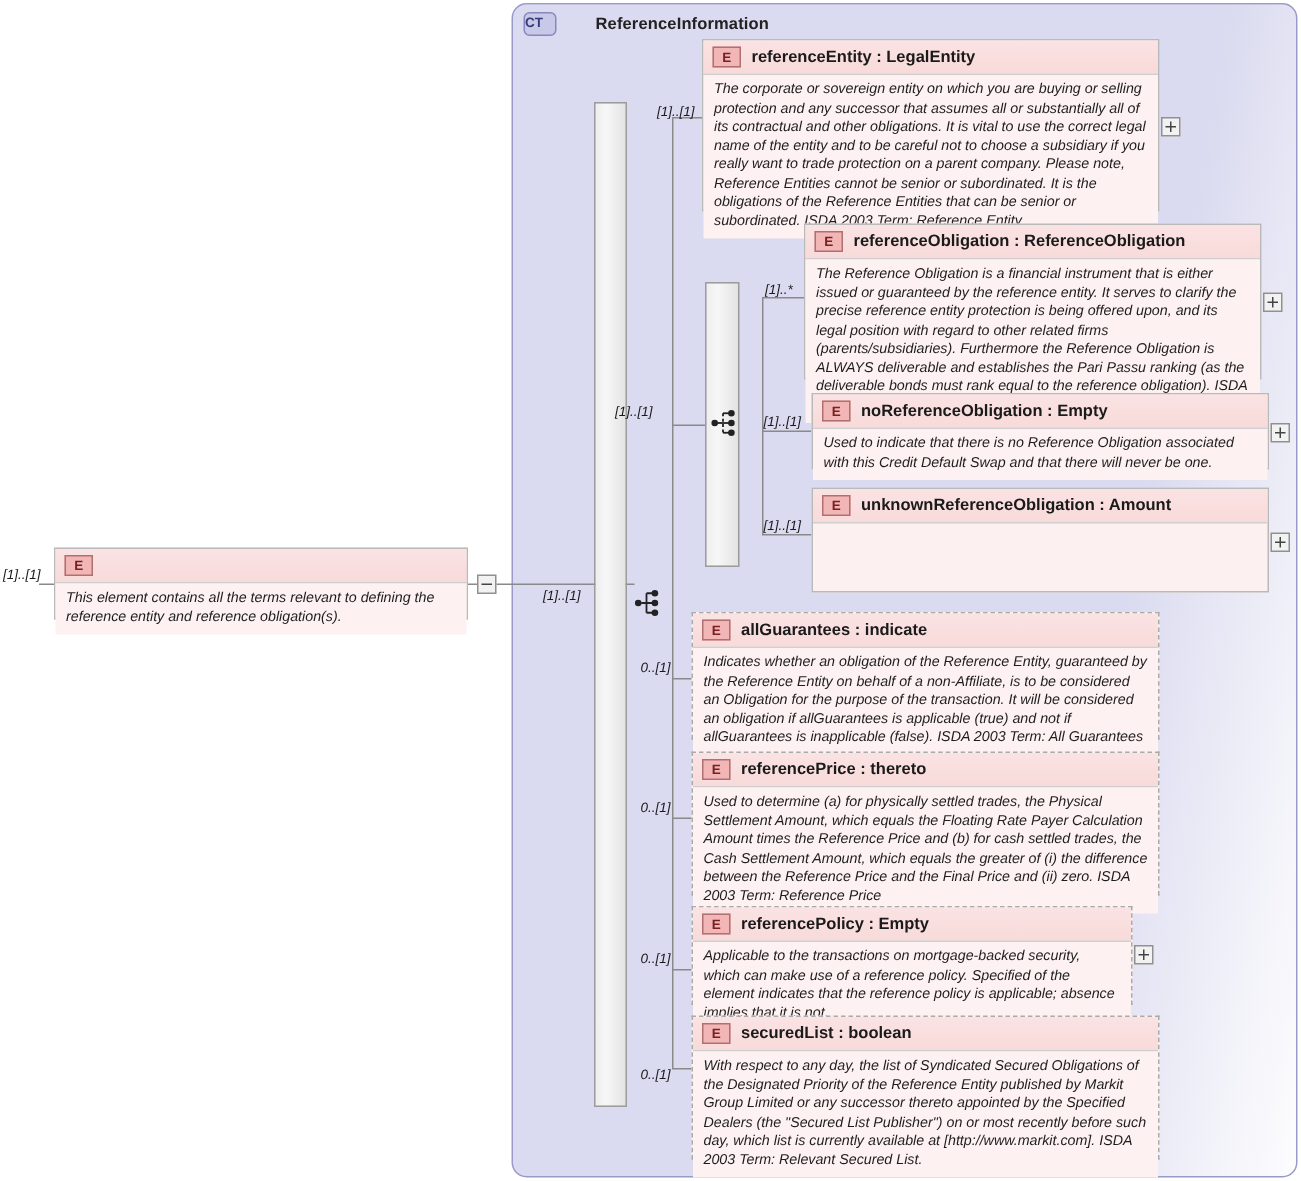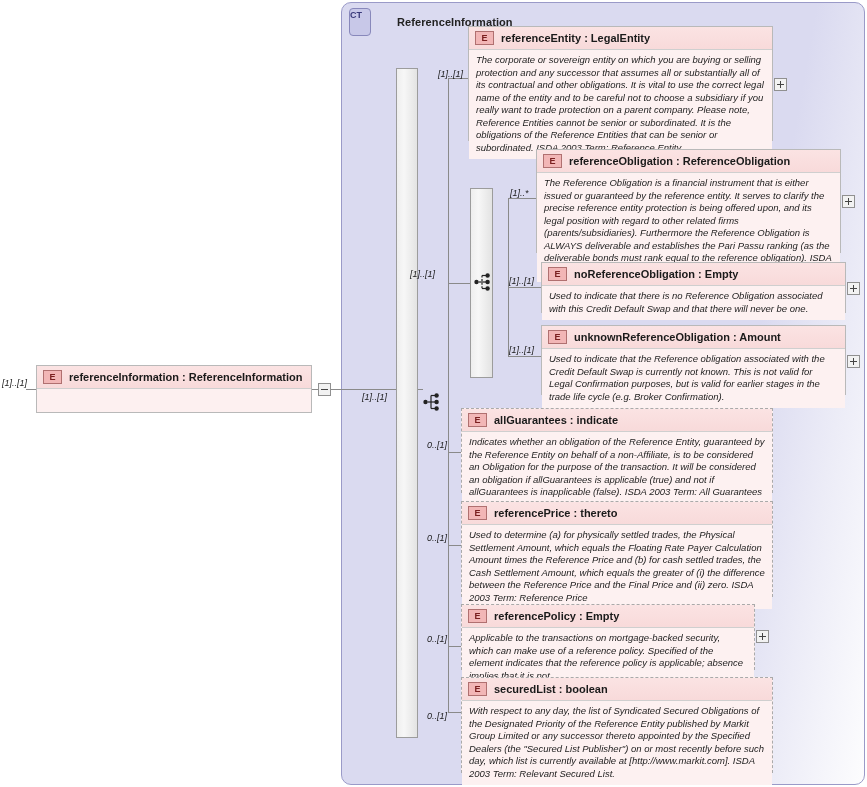--- a/index.html
+++ b/index.html
@@ -34,21 +34,21 @@
     position: absolute;
     left: 7px;
     top: 5px;
     display: flex;
     align-items: center;
     gap: 6px;
   }
   .ct-badge {
     display: inline-block;
     width: 22px;
-    height: 28px;
+    height: 16px;
     line-height: 13px;
     font-size: 9px;
     font-weight: bold;
     color: #3a3a7a;
     background: #c8c8e8;
     border: 1px solid #8888bb;
     border-radius: 4px;
     box-sizing: border-box;
   }
   .ct-title {
@@ -176,22 +176,22 @@
 <div class="ct-container">
   <div class="ct-header">
     <span class="ct-badge">CT</span>
     <span class="ct-title">ReferenceInformation</span>
   </div>
 </div>
 
 <div class="ebox" style="left:36px; top:365px; width:276px; height:48px;">
   <div class="ebox-head">
     <span class="e-badge">E</span>
-    <span class="e-name">referenceInformation : ReferenceInformation</span>
-  </div>
+  </div>
+  <div class="ebox-doc">This element contains all the terms relevant to defining the reference entity and reference obligation(s).</div>
 </div>
 
 <div class="card" style="left:2px; top:378px;">[1]..[1]</div>
 <div class="hline" style="left:26px; top:389px; width:10px;"></div>
 
 <div class="toggle" style="left:318px; top:383px;"></div>
 <div class="hline" style="left:312px; top:389px; width:6px;"></div>
 <div class="hline" style="left:331px; top:389px; width:92px;"></div>
 <div class="card" style="left:362px; top:392px;">[1]..[1]</div>
 
@@ -277,21 +277,20 @@
   </div>
   <div class="ebox-doc">Used to indicate that there is no Reference Obligation associated with this Credit Default Swap and that there will never be one.</div>
 </div>
 <div class="toggle plus" style="left:847px; top:282px;"></div>
 
 <div class="ebox" style="left:541px; top:325px; width:305px; height:70px;">
   <div class="ebox-head">
     <span class="e-badge">E</span>
     <span class="e-name">unknownReferenceObligation : Amount</span>
   </div>
-  <div class="ebox-doc">Used to indicate that the Reference obligation associated with the Credit Default Swap is currently not known. This is not valid for Legal Confirmation purposes, but is valid for earlier stages in the trade life cycle (e.g. Broker Confirmation).</div>
 </div>
 <div class="toggle plus" style="left:847px; top:355px;"></div>
 
 <div class="ebox dashed" style="left:461px; top:408px; width:312px; height:85px;">
   <div class="ebox-head">
     <span class="e-badge">E</span>
     <span class="e-name">allGuarantees : indicate</span>
   </div>
   <div class="ebox-doc">Indicates whether an obligation of the Reference Entity, guaranteed by the Reference Entity on behalf of a non-Affiliate, is to be considered an Obligation for the purpose of the transaction. It will be considered an obligation if allGuarantees is applicable (true) and not if allGuarantees is inapplicable (false). ISDA 2003 Term: All Guarantees</div>
 </div>

